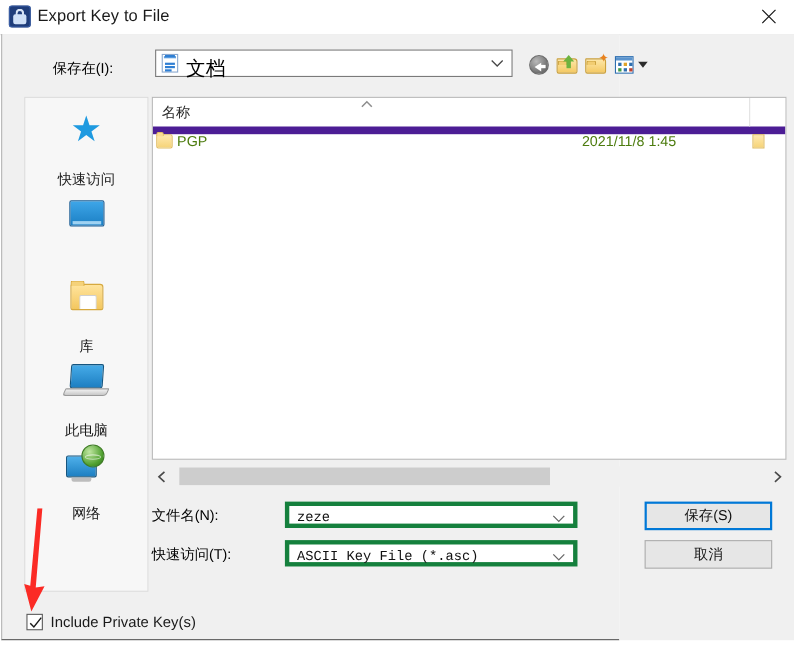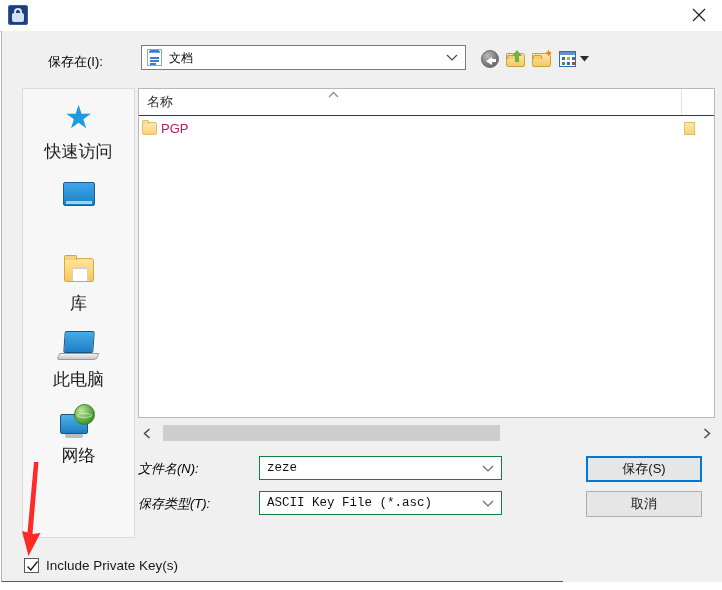--- a/index.html
+++ b/index.html
@@ -145,21 +145,21 @@
   .combo-savein .doc-icon i:nth-child(4) { top: 13px; width: 6px; }
   .combo-savein .doc-icon u {
     position: absolute;
     left: 1px; top: 1px;
     width: 11px; height: 2px;
     background: #5fa0e0;
   }
   .combo-text {
     position: absolute;
     left: 27px; top: 4px;
-    font-size: 12px;
+    font-size: 18px;
     white-space: nowrap;
     text-align: right;
   }
   .combo-arrow {
     position: absolute;
     right: 7px; top: 8px;
   }
 
   .toolbar-icons {
     position: absolute;
@@ -282,23 +282,23 @@
     height: 76px;
     text-align: center;
     cursor: default;
   }
   .place .pl-icon {
     position: relative;
     width: 46px; height: 44px;
     margin: 5px auto 0 auto;
   }
   .place .pl-label {
-    font-size: 17px;
+    font-size: 13px;
     color: #1a1a1a;
-    margin-top: 0;
+    margin-top: 14px;
     white-space: nowrap;
   }
 
   
   .ico-star {
     position: absolute;
     left: 8px; top: 6px;
     width: 30px; height: 30px;
     color: #1f9ae0;
     font-size: 32px;
@@ -421,21 +421,21 @@
     border: 1px solid #b8b8b8;
     box-sizing: border-box;
     overflow: hidden;
   }
   .fl-header {
     position: absolute;
     left: 0; top: 0;
     width: 100%;
     height: 26px;
     background: #ffffff;
-    border-bottom: 1px solid #4c1d95;
+    border-bottom: 7px solid #4c1d95;
   }
   .fl-col {
     position: absolute;
     top: 0;
     height: 26px;
     font-size: 13px;
     color: #2b2b2b;
     padding-left: 8px;
     box-sizing: border-box;
     line-height: 26px;
@@ -454,21 +454,21 @@
     left: 0; top: 27px;
     width: 100%;
     height: 26px;
     cursor: default;
   }
   .cell {
     position: absolute;
     top: 0; height: 26px;
     line-height: 26px;
     font-size: 13px;
-    color: #be185d;
+    color: #4d7c0f;
     padding-left: 8px;
     box-sizing: border-box;
     white-space: nowrap;
     overflow: hidden;
   }
   .cell-name { left: 0; width: 382px; padding-left: 22px; }
   .cell-date { left: 382px; width: 160px; }
   .cell-type { left: 542px; width: 40px; }
   .row-folder-icon {
     position: absolute;
@@ -535,28 +535,27 @@
     left: 138px;
     height: 24px;
   }
   .row-filename { top: 456px; }
   .row-filetype { top: 491px; }
   .form-label {
     position: absolute;
     left: 0; top: 4px;
     font-size: 13px;
     white-space: nowrap;
-    font-style: italic;
   }
   .form-combo {
     position: absolute;
     left: 121px; top: 0;
-    width: 243px; height: 24px;
-    background: #ffffff;
-    border: 1px solid #15803d;
+    width: 266px; height: 24px;
+    background: #ffffff;
+    border: 4px solid #15803d;
     box-sizing: border-box;
   }
   .form-combo .fc-text {
     position: absolute;
     left: 7px; top: 4px;
     font-family: "Liberation Mono", "DejaVu Sans Mono", monospace;
     font-size: 12.5px;
     color: #111111;
     white-space: nowrap;
   }
@@ -627,20 +626,21 @@
     pointer-events: none;
   }
 </style>
 </head>
 <body>
 
 <div class="window">
 
   <div class="titlebar">
     <div class="title-icon"></div>
+    <div class="title-text">Export Key to File</div>
     <div class="close-btn">
       <svg width="14" height="14" viewBox="0 0 14 14">
         <path d="M1 1 L13 13 M13 1 L1 13" stroke="#1a1a1a" stroke-width="1.1" fill="none"></path>
       </svg>
     </div>
   </div>
 
   <div class="dialog"></div>
   <div class="dialog-fill"></div>
   <div class="dialog-white-bottom"></div>
@@ -743,20 +743,21 @@
         <path d="M2 6 L6.5 1.5 L11 6" stroke="#8d8d8d" stroke-width="1.4" fill="none"></path>
       </svg>
       <div class="fl-col col-type sep"></div>
     </div>
 
     <div class="fl-row">
       <div class="cell cell-name">
         <span class="row-folder-icon"></span>
         <span>PGP</span>
       </div>
+      <div class="cell cell-date">2021/11/8 1:45</div>
       <div class="cell cell-type">
         <span class="cell-type-icon"></span>
       </div>
     </div>
   </div>
 
   <div class="hscroll">
     <div class="hs-left">
       <svg width="8" height="11" viewBox="0 0 8 11">
         <path d="M6.5 1 L1.5 5.5 L6.5 10" stroke="#4a4a4a" stroke-width="1.5" fill="none"></path>
@@ -776,21 +777,21 @@
     <div class="form-label">文件名(N):</div>
     <div class="form-combo">
       <div class="fc-text">zeze</div>
       <svg class="fc-arrow" width="12" height="8" viewBox="0 0 12 8">
         <path d="M1 1 L6 6 L11 1" stroke="#6a6a6a" stroke-width="1.2" fill="none"></path>
       </svg>
     </div>
   </div>
 
   <div class="form-row row-filetype">
-    <div class="form-label">保存类型(T):</div>
+    <div class="form-label">快速访问(T):</div>
     <div class="form-combo">
       <div class="fc-text">ASCII Key File (*.asc)</div>
       <svg class="fc-arrow" width="12" height="8" viewBox="0 0 12 8">
         <path d="M1 1 L6 6 L11 1" stroke="#6a6a6a" stroke-width="1.2" fill="none"></path>
       </svg>
     </div>
   </div>
 
   <div class="dlg-btn btn-cancel">取消</div>
   <div class="dlg-btn btn-save">保存(S)</div>

